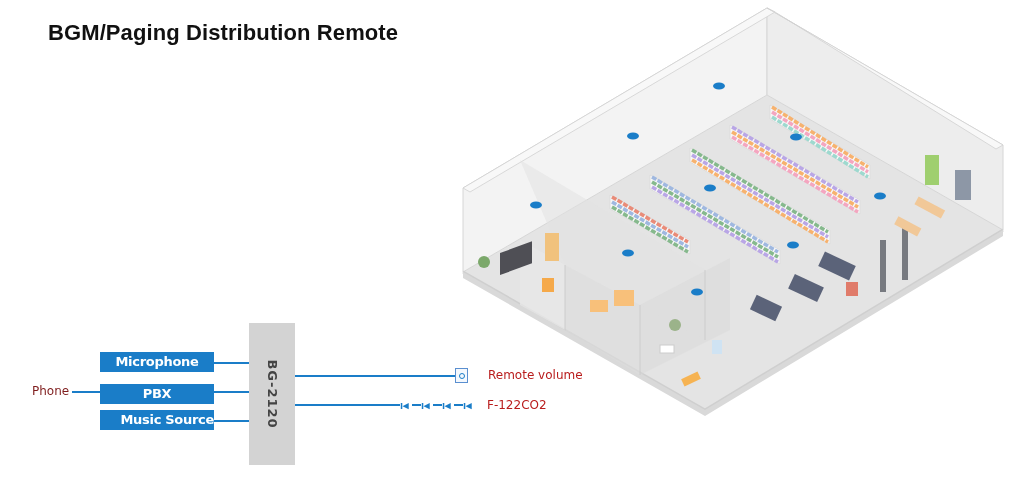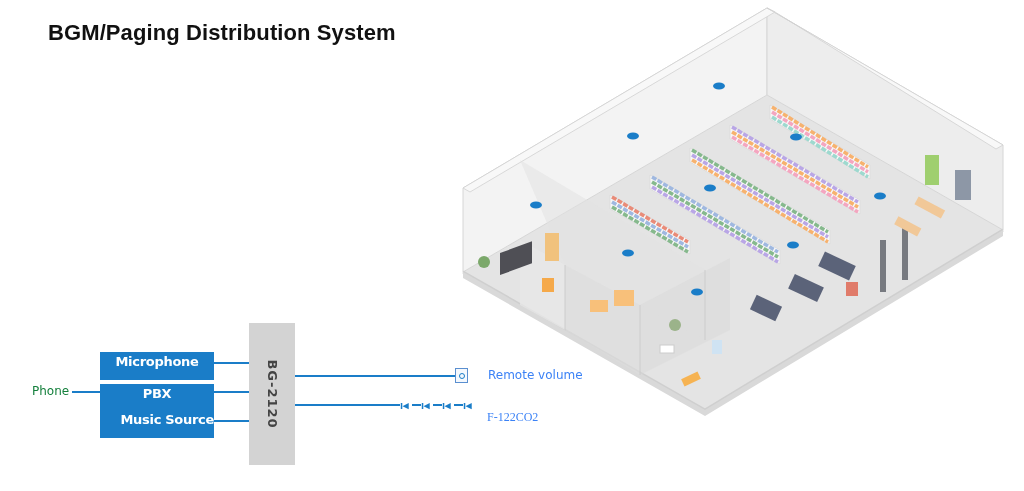--- a/index.html
+++ b/index.html
@@ -1,41 +1,41 @@
 <!DOCTYPE html>
 <html><head>
 <meta charset="utf-8">
 <style>
   html, body { margin: 0; padding: 0; background: #ffffff; }
   body { width: 1024px; height: 491px; position: relative; overflow: hidden;
          font-family: "Liberation Sans", sans-serif; }
   .title { position: absolute; left: 48px; top: 20px; font-size: 22px; font-weight: bold;
            color: #111111; letter-spacing: 0.1px; }
-  .blue-box { position: absolute; left: 100px; width: 114px; height: 28px; background: #1a7dc8;
+  .blue-box { position: absolute; left: 100px; width: 114px; height: 20px; background: #1a7dc8;
               color: #ffffff; font-size: 13px; font-weight: bold; text-align: center;
               line-height: 20px; font-family: "DejaVu Sans", sans-serif; letter-spacing: -0.3px; }
-  .phone-label { position: absolute; left: 32px; top: 384px; font-size: 12px; color: #15803d;
+  .phone-label { position: absolute; left: 32px; top: 384px; font-size: 12px; color: #7f1d1d;
                  font-family: "DejaVu Sans", sans-serif; }
   .hline { position: absolute; height: 2px; background: #1a7dc8; }
   .bg-unit { position: absolute; left: 249px; top: 323px; width: 46px; height: 142px; background: #d3d3d3; }
   .bg-unit-label { position: absolute; left: 50%; top: 50%; transform: translate(-50%, -50%) rotate(90deg);
                    font-size: 13px; font-weight: bold; color: #444444; white-space: nowrap;
                    font-family: "DejaVu Sans", sans-serif; letter-spacing: 1px; }
   .remote-icon { position: absolute; left: 455px; top: 368px; width: 13px; height: 15px;
                  border: 1.5px solid #5a8fd0; box-sizing: border-box; background: #f4f8fd; }
   .remote-icon::after { content: ""; position: absolute; left: 3px; top: 4px; width: 4px; height: 4px;
                         border: 1.3px solid #1a7dc8; border-radius: 50%; }
-  .dev-label { position: absolute; font-size: 12px; color: #3b82f6; font-family: "DejaVu Sans", sans-serif; }
+  .dev-label { position: absolute; font-size: 12px; color: #b91c1c; font-family: "DejaVu Sans", sans-serif; }
   .spk { position: absolute; top: 399px; font-size: 11px; color: #1a7dc8; line-height: 12px; font-weight: bold; }
   svg.room { position: absolute; left: 0; top: 0; }
 </style>
 </head>
 <body>
 
-<div class="title">BGM/Paging Distribution System</div>
+<div class="title">BGM/Paging Distribution Remote</div>
 
 <div class="phone-label">Phone</div>
 <div class="hline" style="left:72px; top:391px; width:28px;"></div>
 
 <div class="blue-box" style="top:352px;">Microphone</div>
 <div class="blue-box" style="top:384px;">PBX</div>
 <div class="blue-box" style="top:410px;text-align:right;">Music Source</div>
 
 <div class="hline" style="left:214px; top:362px; width:35px;"></div>
 <div class="hline" style="left:214px; top:391px; width:35px;"></div>
@@ -52,21 +52,21 @@
 <div class="hline" style="left:295px; top:404px; width:105px;"></div>
 <div id="spk-chain">
     <span class="spk" style="left: 400px;">ı◂</span>
     <div class="hline" style="left: 412px; top: 404px; width: 9px;"></div>
     <span class="spk" style="left: 421px;">ı◂</span>
     <div class="hline" style="left: 433px; top: 404px; width: 9px;"></div>
     <span class="spk" style="left: 442px;">ı◂</span>
     <div class="hline" style="left: 454px; top: 404px; width: 9px;"></div>
     <span class="spk" style="left: 463px;">ı◂</span>
   </div>
-<div class="dev-label" style="left:487px; top:410px;font-family:Liberation Serif, serif;">F-122CO2</div>
+<div class="dev-label" style="left:487px; top:398px;">F-122CO2</div>
 
 <svg class="room" width="1024" height="491">
 
   <polygon points="463,272 767,95 1003,230 705,410" fill="#e4e4e4"></polygon>
 
   <polygon points="463,188 767,8 767,95 463,272" fill="#f3f3f3" stroke="#d6d6d6" stroke-width="1"></polygon>
 
   <polygon points="767,8 1003,145 1003,230 767,95" fill="#ededed" stroke="#d6d6d6" stroke-width="1"></polygon>
 
   <polygon points="463,188 767,8 775,12 470,192" fill="#f8f8f8" stroke="#d0d0d0" stroke-width="0.8"></polygon>

